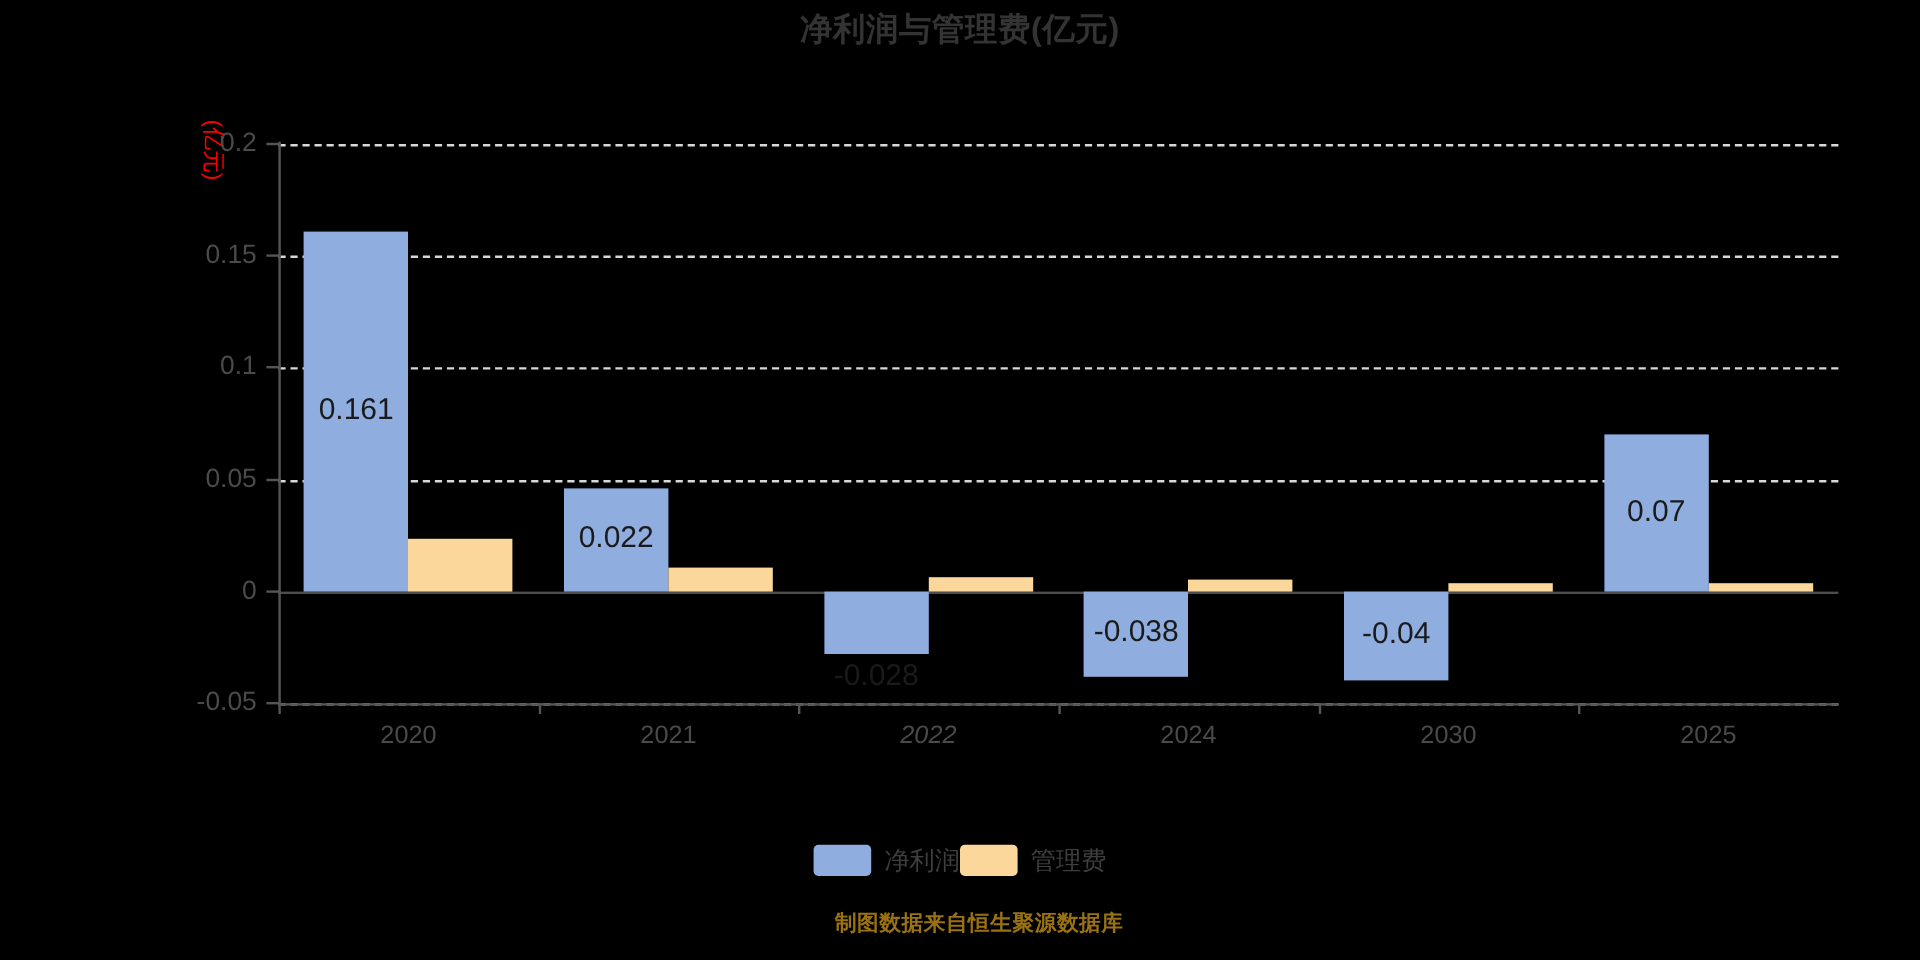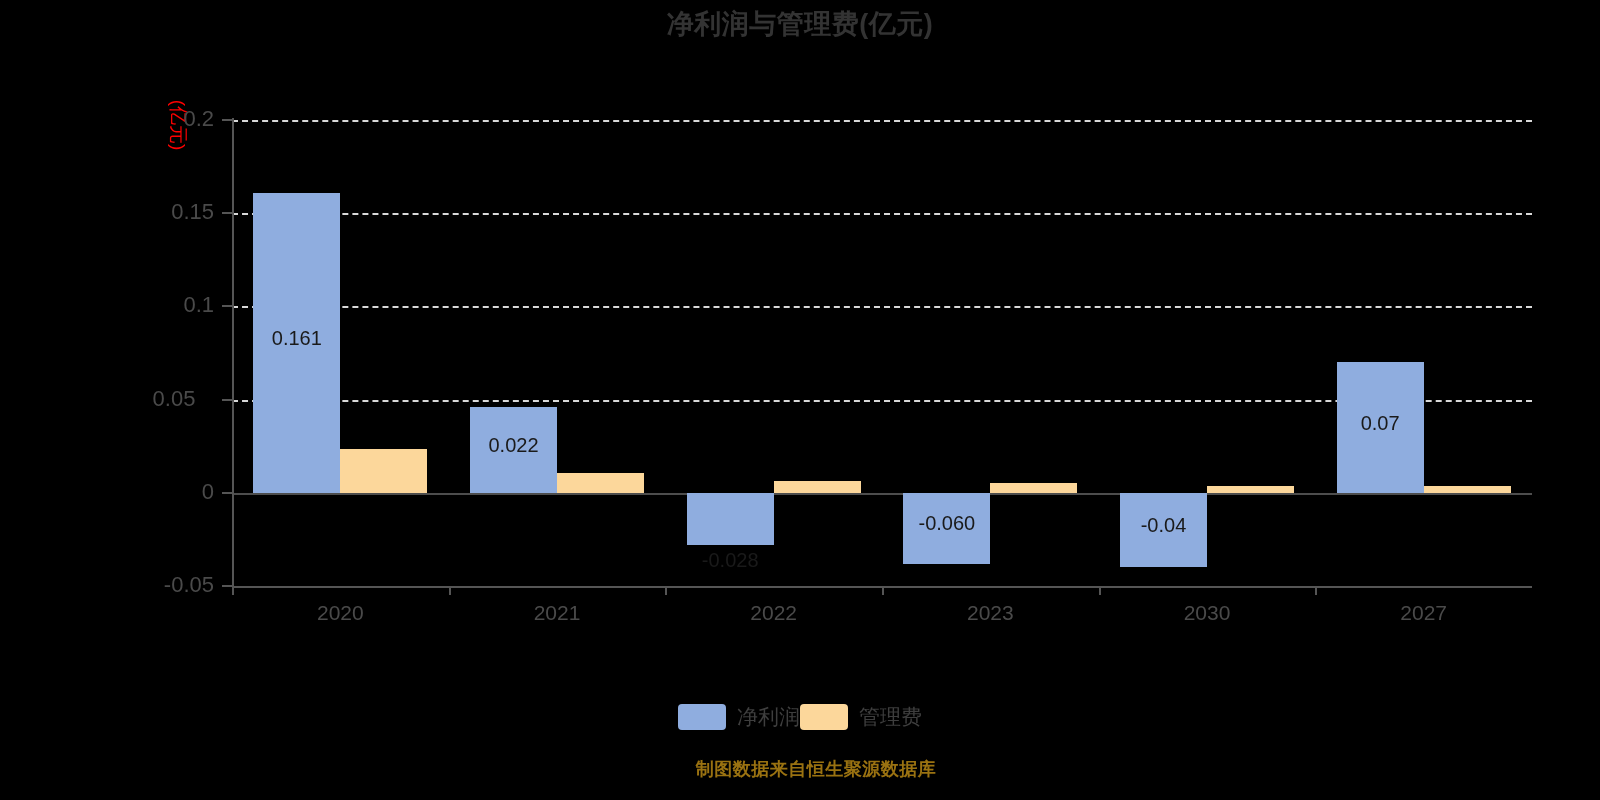--- a/index.html
+++ b/index.html
@@ -127,21 +127,21 @@
   .bar {
     position: absolute;
   }
   .bar-net   { background: #8faddf; }
   .bar-admin { background: #fcd79b; }
 
   .bar-value {
     position: absolute;
     width: 170px;
     text-align: center;
-    font-size: 20px;
+    font-size: 25px;
     color: #1a1a1a;
     white-space: nowrap;
   }
 
   
   .legend {
     position: absolute;
     left: 0;
     top: 703px;
     width: 1600px;
@@ -199,52 +199,52 @@
   <div class="x-axis-spine"></div>
 
   <div id="y-axis-labels">
       <div class="y-tick" style="top: 119px;"></div>
       <div class="y-label" style="top: 106px; left: 134px;">0.2</div>
       <div class="y-tick" style="top: 212.2px;"></div>
       <div class="y-label" style="top: 199.2px; left: 134px;">0.15</div>
       <div class="y-tick" style="top: 305.4px;"></div>
       <div class="y-label" style="top: 292.4px; left: 134px;">0.1</div>
       <div class="y-tick" style="top: 398.6px;"></div>
-      <div class="y-label" style="top: 385.6px; left: 134px; text-align: center;">0.05</div>
+      <div class="y-label" style="top: 385.6px; left: 134px;">0.05</div>
       <div class="y-tick" style="top: 491.8px;"></div>
       <div class="y-label" style="top: 478.8px; left: 134px;">0</div>
       <div class="y-tick" style="top: 585px;"></div>
       <div class="y-label" style="top: 572px; left: 134px;">-0.05</div>
     </div>
   <div id="x-axis-labels">
       <div class="x-tick" style="left: 232px;"></div>
       <div class="x-label" style="left: 260.333px;">2020</div>
       <div class="x-tick" style="left: 448.667px;"></div>
       <div class="x-label" style="left: 477px;">2021</div>
       <div class="x-tick" style="left: 665.333px;"></div>
-      <div class="x-label" style="left: 693.667px;">2022</div>
+      <div class="x-label" style="left: 693.667px; font-style: italic;">2022</div>
       <div class="x-tick" style="left: 882px;"></div>
-      <div class="x-label" style="left: 910.333px;">2023</div>
+      <div class="x-label" style="left: 910.333px;">2024</div>
       <div class="x-tick" style="left: 1098.67px;"></div>
       <div class="x-label" style="left: 1127px;">2030</div>
       <div class="x-tick" style="left: 1315.33px;"></div>
-      <div class="x-label" style="left: 1343.67px;">2027</div>
+      <div class="x-label" style="left: 1343.67px;">2025</div>
     </div>
   <div id="bars-layer">
       <div class="bar bar-net" title="净利润 2020: 0.161" style="left: 253.333px; top: 192.696px; width: 87px; height: 300.104px;"></div>
       <div class="bar-value" style="left: 211.833px; top: 326.748px;">0.161</div>
       <div class="bar bar-admin" title="管理费 2020: 0.0235" style="left: 340.333px; top: 448.996px; width: 87px; height: 43.804px;"></div>
       <div class="bar bar-net" title="净利润 2021: 0.046" style="left: 470px; top: 407.056px; width: 87px; height: 85.744px;"></div>
       <div class="bar-value" style="left: 428.5px; top: 433.928px;">0.022</div>
       <div class="bar bar-admin" title="管理费 2021: 0.0105" style="left: 557px; top: 473.228px; width: 87px; height: 19.572px;"></div>
       <div class="bar bar-net" title="净利润 2022: -0.028" style="left: 686.667px; top: 492.8px; width: 87px; height: 52.192px;"></div>
       <div class="bar-value" style="left: 645.167px; top: 548.992px;">-0.028</div>
       <div class="bar bar-admin" title="管理费 2022: 0.0065" style="left: 773.667px; top: 480.684px; width: 87px; height: 12.116px;"></div>
       <div class="bar bar-net" title="净利润 2023: -0.038" style="left: 903.333px; top: 492.8px; width: 87px; height: 70.832px;"></div>
-      <div class="bar-value" style="left: 861.833px; top: 512.216px;">-0.060</div>
+      <div class="bar-value" style="left: 861.833px; top: 512.216px;">-0.038</div>
       <div class="bar bar-admin" title="管理费 2023: 0.0055" style="left: 990.333px; top: 482.548px; width: 87px; height: 10.252px;"></div>
       <div class="bar bar-net" title="净利润 2024: -0.04" style="left: 1120px; top: 492.8px; width: 87px; height: 74.56px;"></div>
       <div class="bar-value" style="left: 1078.5px; top: 514.08px;">-0.04</div>
       <div class="bar bar-admin" title="管理费 2024: 0.0035" style="left: 1207px; top: 486.276px; width: 87px; height: 6.524px;"></div>
       <div class="bar bar-net" title="净利润 2025: 0.07" style="left: 1336.67px; top: 362.32px; width: 87px; height: 130.48px;"></div>
       <div class="bar-value" style="left: 1295.17px; top: 411.56px;">0.07</div>
       <div class="bar bar-admin" title="管理费 2025: 0.0035" style="left: 1423.67px; top: 486.276px; width: 87px; height: 6.524px;"></div>
     </div>
 
   <div class="legend" id="legend">

